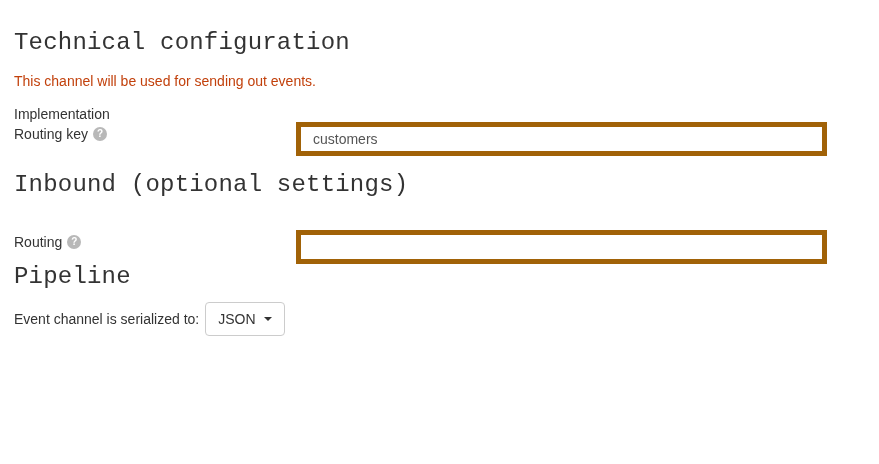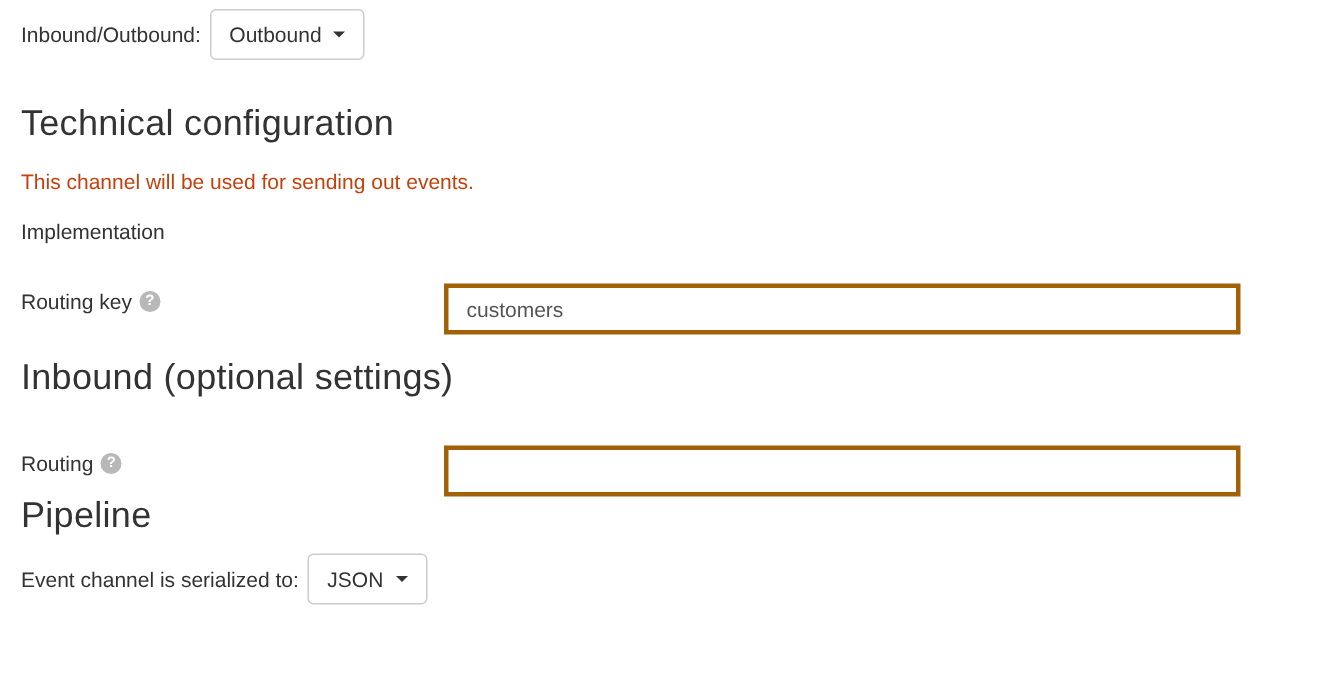--- a/index.html
+++ b/index.html
@@ -31,20 +31,21 @@
   .row-serialize   { margin-top: 12px; }
   .row-serialize label { margin-right: 6px; }
 
   h3 {
     font-size: 24px;
     font-weight: 400;
     line-height: 1.1;
     margin: 0;
     color: #333333;
     letter-spacing: 0.2px;
+    font-family: Liberation Mono, monospace;
   }
   .h-technical { margin-top: 30px; }
   .h-advanced  { margin-top: 16px; }
   .h-pipeline  { }
 
   .desc {
     margin: 15px 0 0 0;
     line-height: 1.43;
     color: #c2410c;
   }
@@ -71,21 +72,21 @@
     margin-left: 8px;
     border-left: 4px solid transparent;
     border-right: 4px solid transparent;
     border-top: 4px solid #333333;
   }
 
   .field-row {
     display: flex;
     align-items: flex-start;
   }
-  .row-routing  { margin-top: 27px; }
+  .row-routing  { }
   .row-exchange { margin-top: 31px; }
   .label-col {
     width: 282px;
     flex-shrink: 0;
     padding-top: 4px;
     display: flex;
     align-items: center;
   }
   .help-icon {
     display: inline-flex;
@@ -100,41 +101,34 @@
     font-size: 10px;
     font-weight: bold;
     line-height: 1;
     cursor: pointer;
     user-select: none;
   }
   .text-input {
     width: 531px;
     height: 34px;
     padding: 6px 12px;
-    border: 3px solid #a16207;
+    border: 5px solid #a16207;
     border-radius: 0;
     font-family: inherit;
     font-size: 14px;
     color: #555555;
     background: #ffffff;
     outline: none;
   }
 </style>
 </head>
 <body>
 
 <div class="page">
 
-  <div class="inline-row row-direction">
-    <label>Inbound/Outbound:</label>
-    <button class="btn">
-      <span>Outbound</span>
-      <span class="caret"></span>
-    </button>
-  </div>
 
   <h3 class="h-technical">Technical configuration</h3>
 
   <p class="desc">This channel will be used for sending out events.</p>
 
   <div class="inline-row row-impl">
     <label>Implementation</label>
   </div>
 
   <div class="field-row row-routing">

